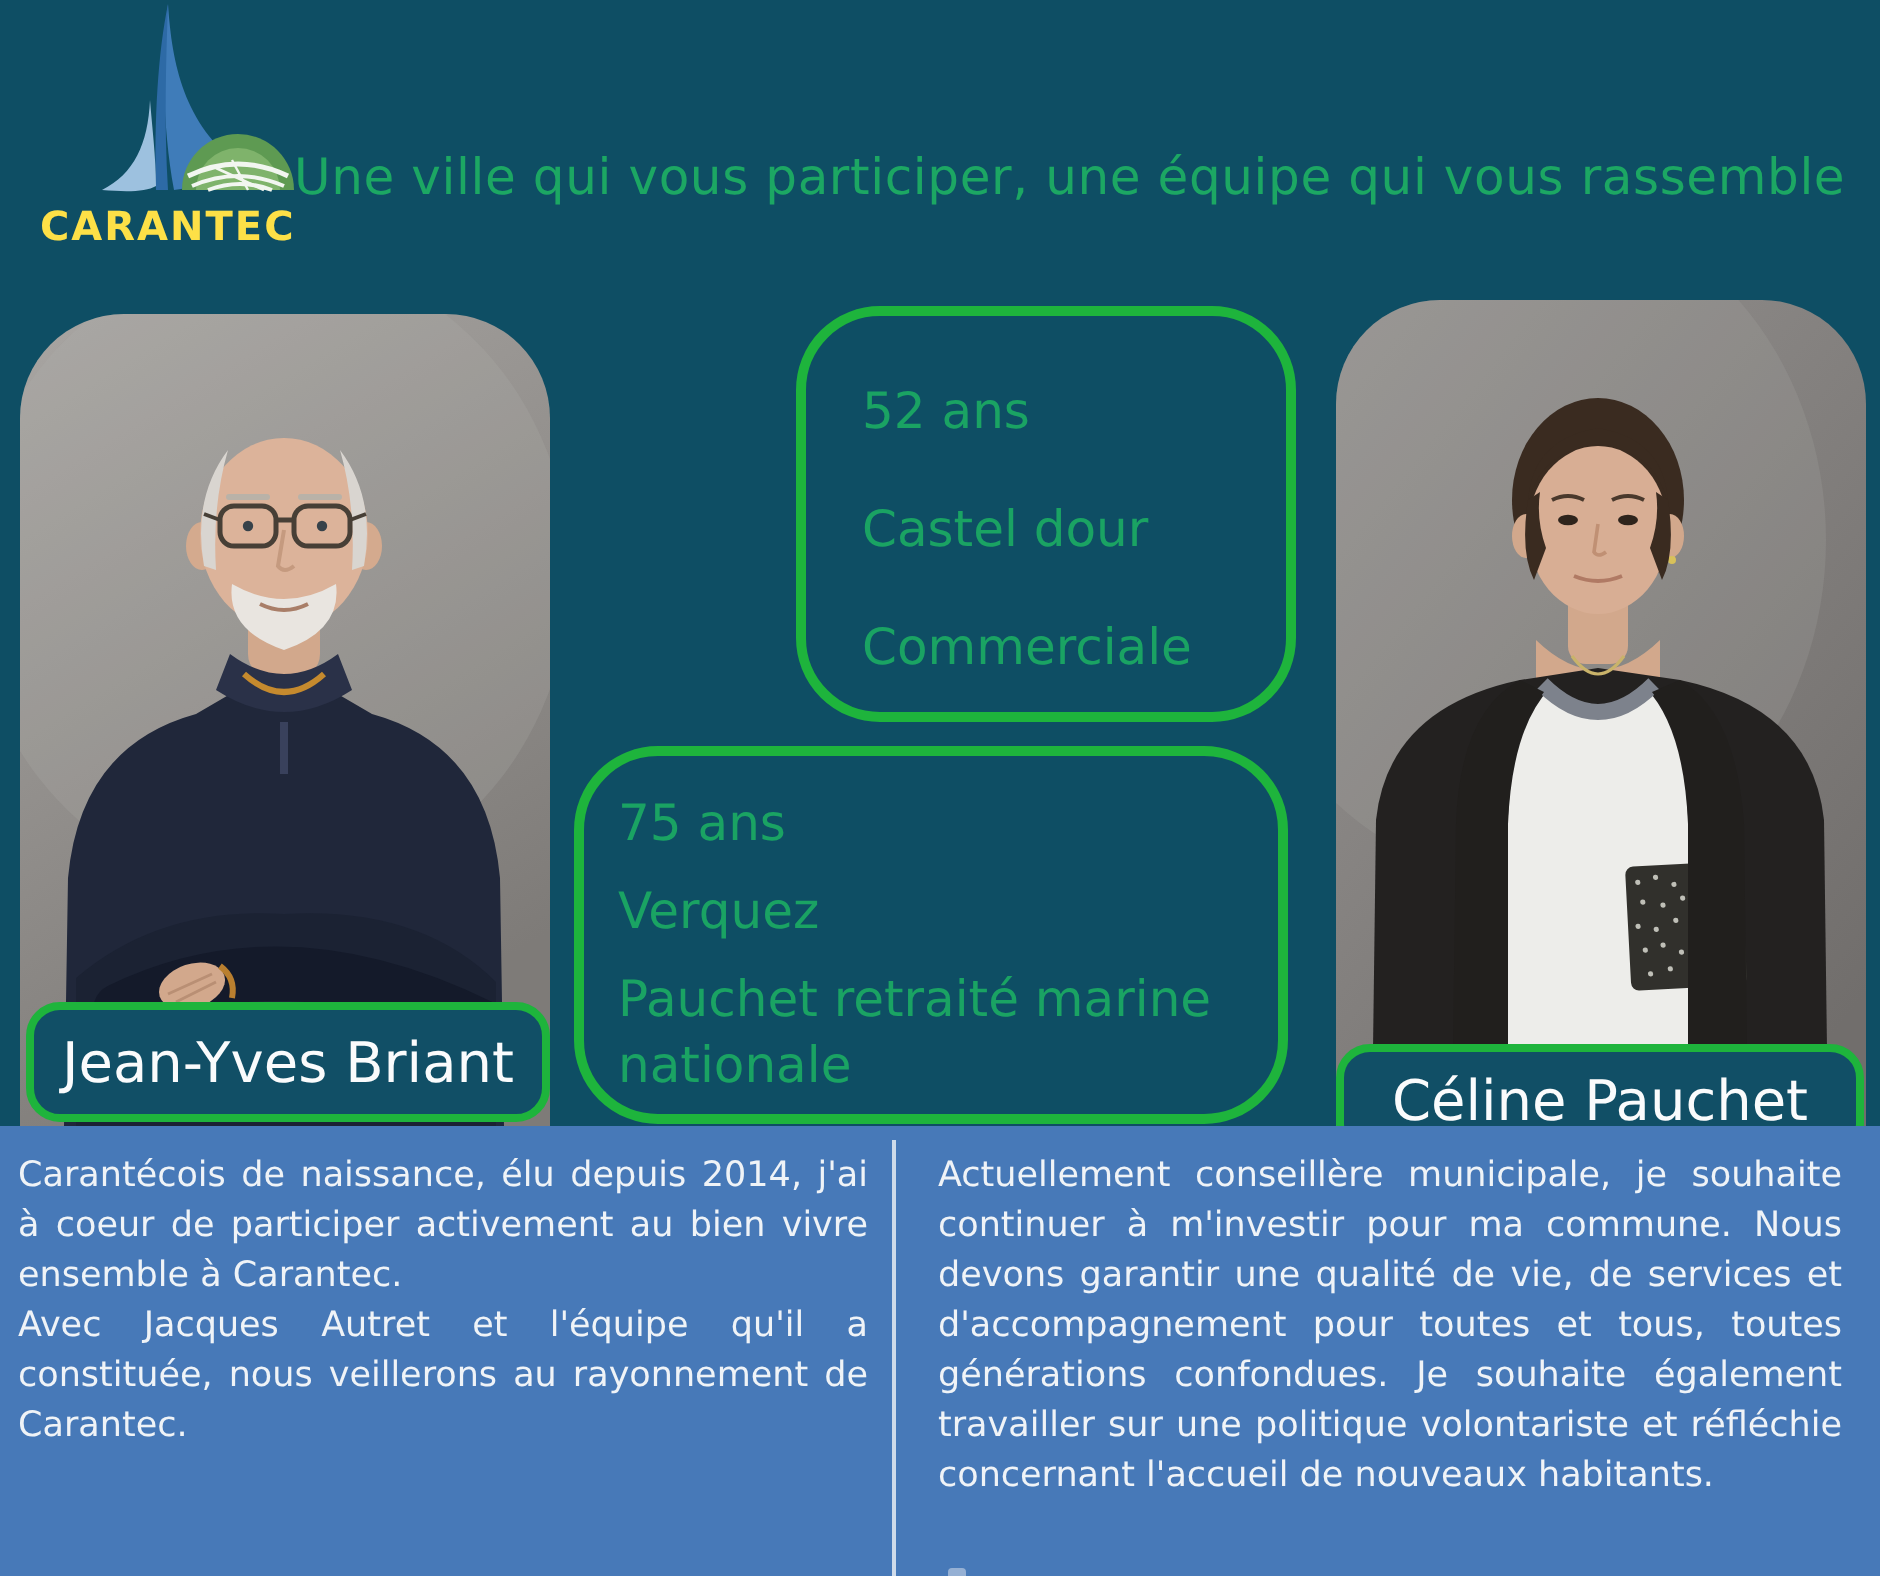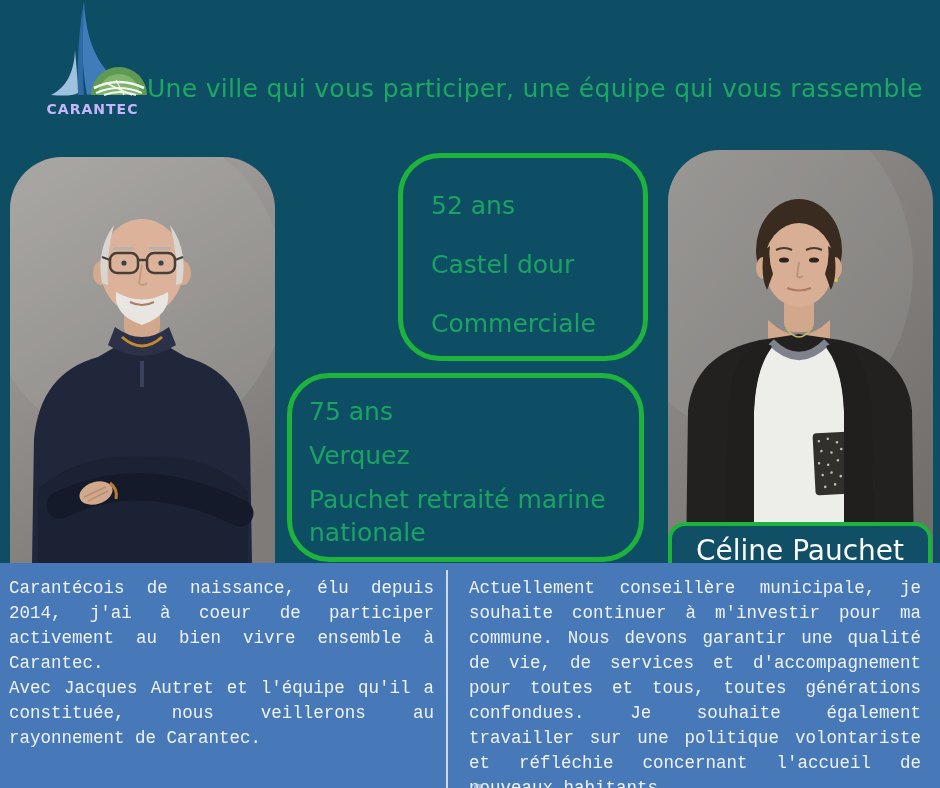--- a/index.html
+++ b/index.html
@@ -8,22 +8,22 @@
     position:relative; width:940px; height:788px;
     background:#0E4E64; overflow:hidden;
     font-family:"DejaVu Sans", sans-serif;
   }
 
   
   .logo { position:absolute; left:20px; top:0; width:145px; height:145px; }
   .logo svg { position:absolute; left:0; top:0; }
   .brand-name {
     position:absolute; left:0; top:101px; width:145px;
-    text-align:center; color:#c4b5fd; font-weight:bold;
-    font-size:14px; letter-spacing:1px;
+    text-align:left; color:#fde047; font-weight:bold;
+    font-size:20px; letter-spacing:1px;
   }
   .brand-sub {
     position:absolute; left:0; top:123px; width:145px;
     text-align:center; color:#4E86B4;
     font-size:12px; letter-spacing:3px;margin-top:40px;
   }
 
   
   .tagline {
     position:absolute; left:147px; top:74px; width:782px;
@@ -72,21 +72,21 @@
     background:#4779B8;
   }
   .divider {
     position:absolute; left:446px; top:570px; width:2px; height:218px;
     background:#E6ECF2; opacity:0.85;
   }
   .statement {
     position:absolute; color:#EFF3F7; font-size:17.5px;
     line-height:25px; text-align:justify;
   }
-  .statement p { margin:0;font-family:Liberation Mono, monospace; }
+  .statement p { margin:0; }
   .statement--left  { left:9px;   top:576px; width:425px; }
   .statement--right { left:469px; top:576px; width:452px; }
   .cutoff-mark {
     position:absolute; left:474px; top:784px; width:9px; height:4px;
     background:#C9D6E6; opacity:0.6; border-radius:2px 2px 0 0;
   }
 </style>
 </head>
 <body>
 
@@ -254,20 +254,23 @@
     <div class="info-line">Castel dour</div>
     <div class="info-line">Commerciale</div>
   </div>
 
   <div class="info-card info-card--jy">
     <div class="info-line">75 ans</div>
     <div class="info-line">Verquez</div>
     <div class="info-line">Pauchet retraité marine nationale</div>
   </div>
 
+  <div class="nameplate nameplate--jy">
+    <span>Jean-Yves Briant</span>
+  </div>
   <div class="nameplate nameplate--celine">
     <span>Céline Pauchet</span>
   </div>
 
   <div class="panel"></div>
   <div class="divider"></div>
 
   <div class="statement statement--left">
     <p>Carantécois de naissance, élu depuis 2014, j'ai à coeur de participer activement au bien vivre ensemble à Carantec.</p>
     <p>Avec Jacques Autret et l'équipe qu'il a constituée, nous veillerons au rayonnement de Carantec.</p>

